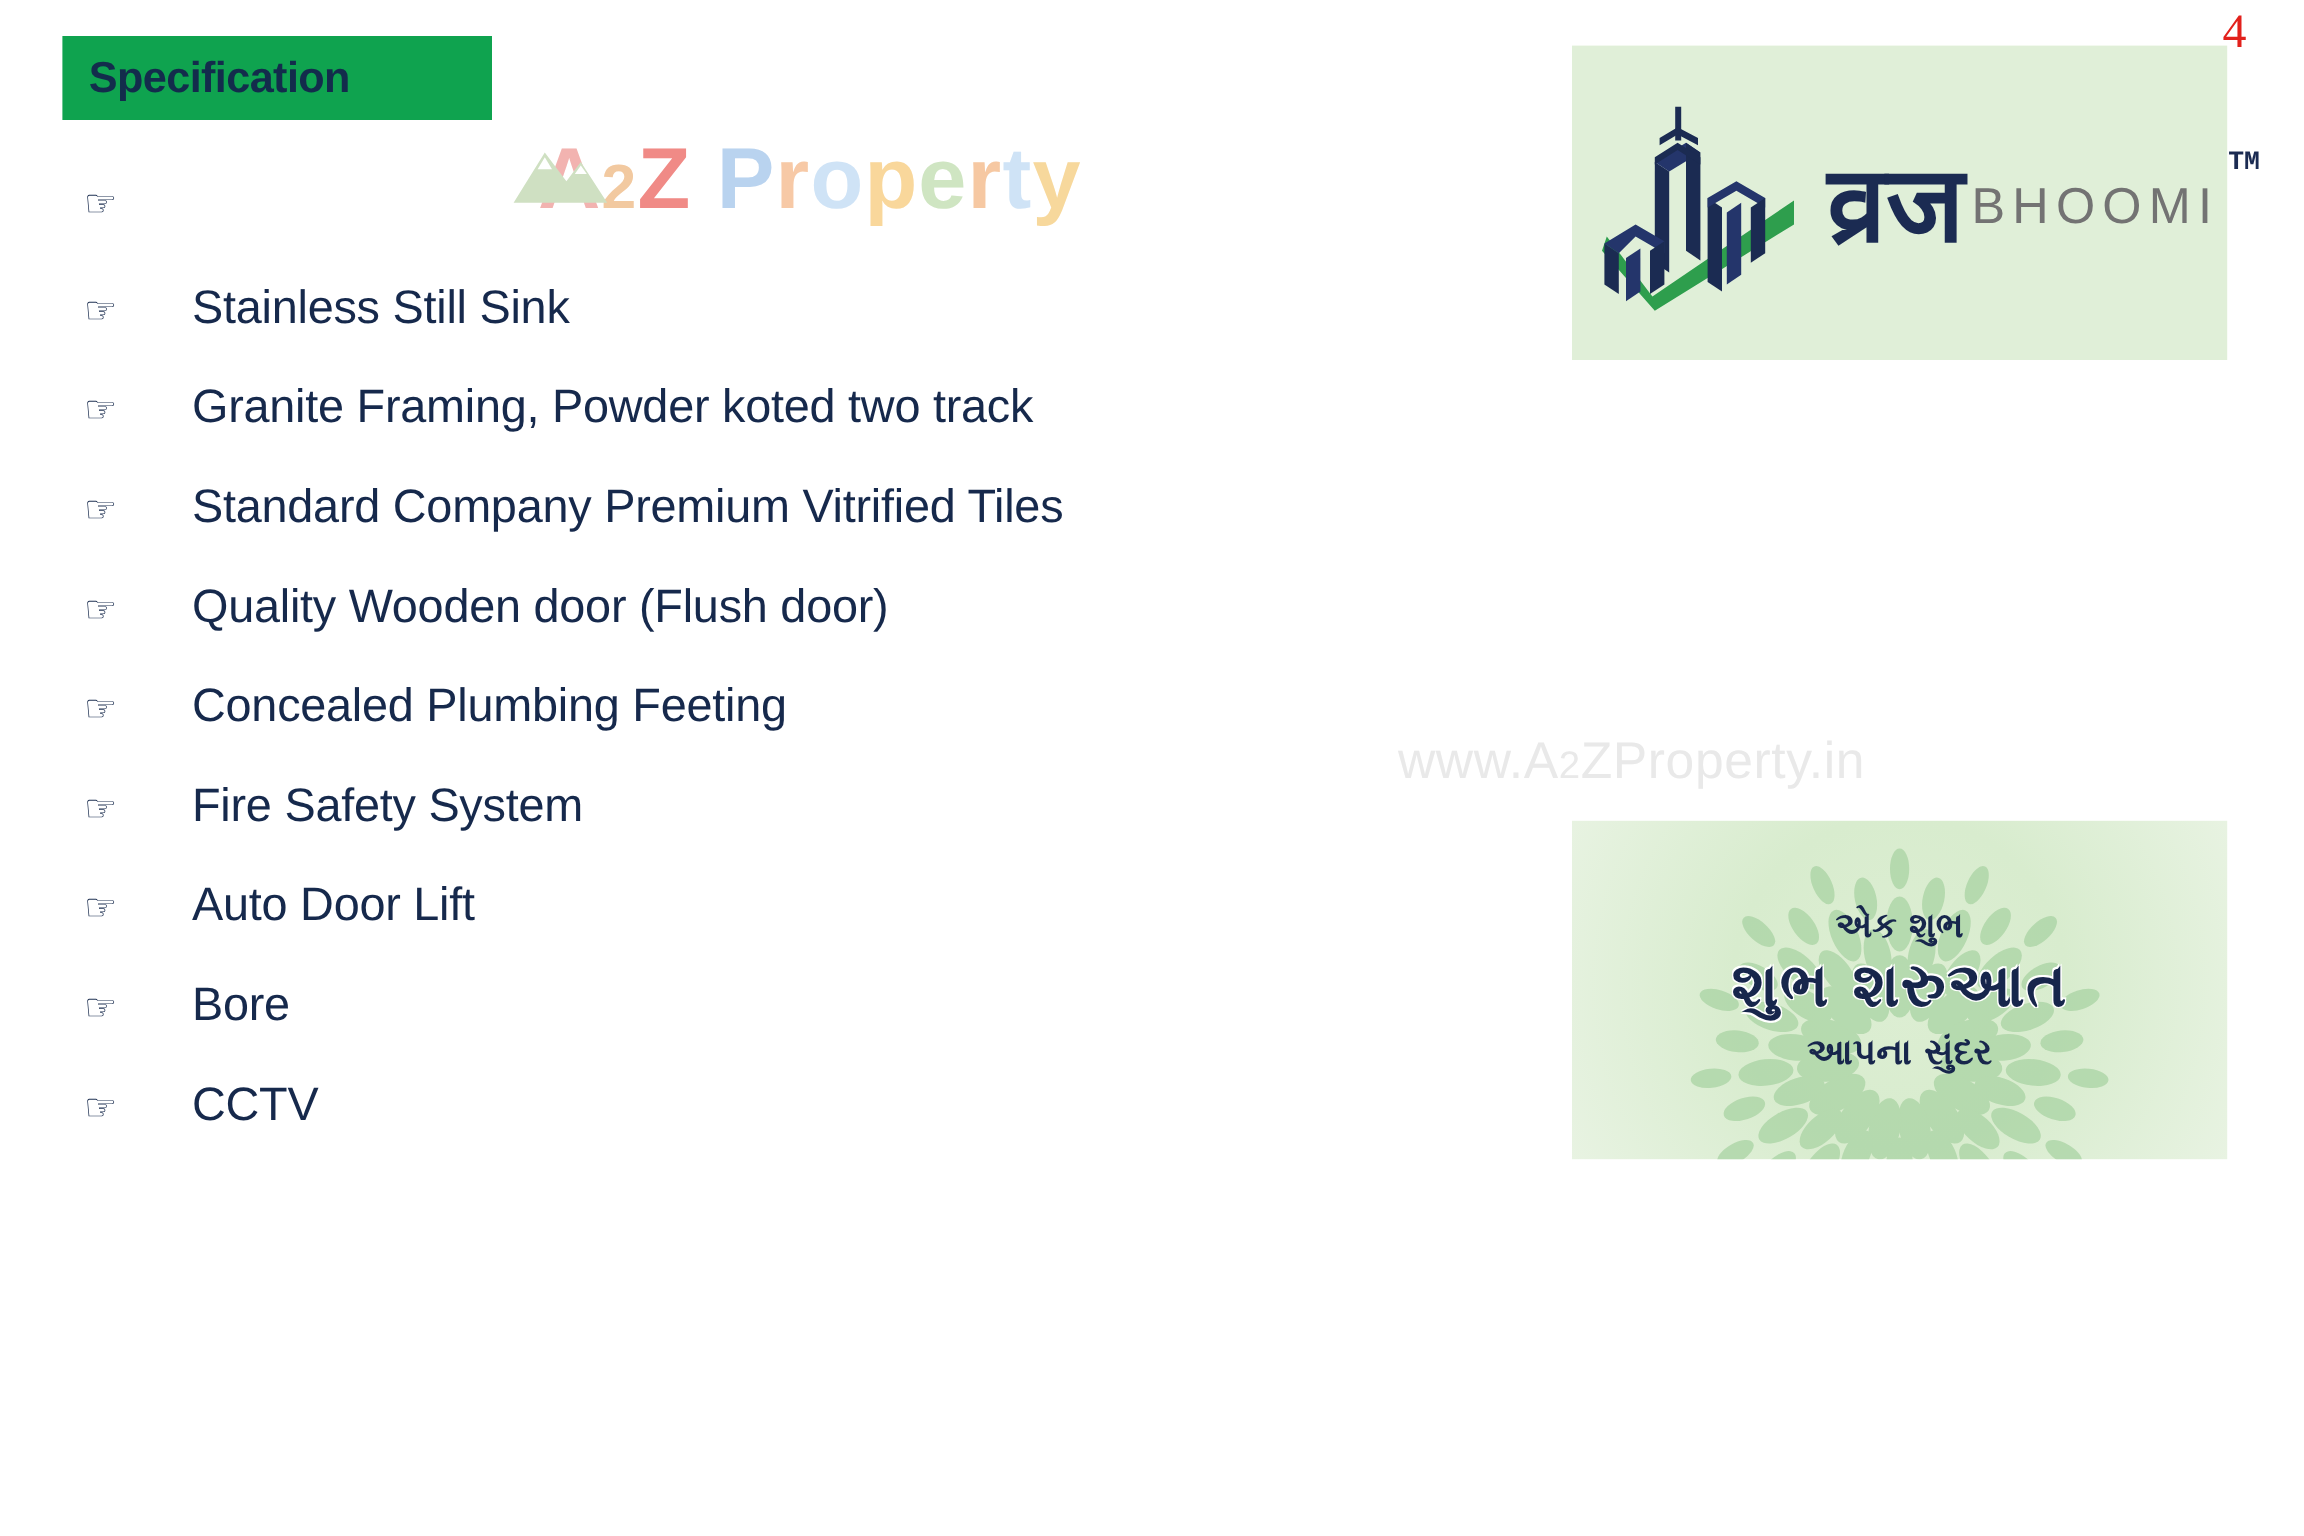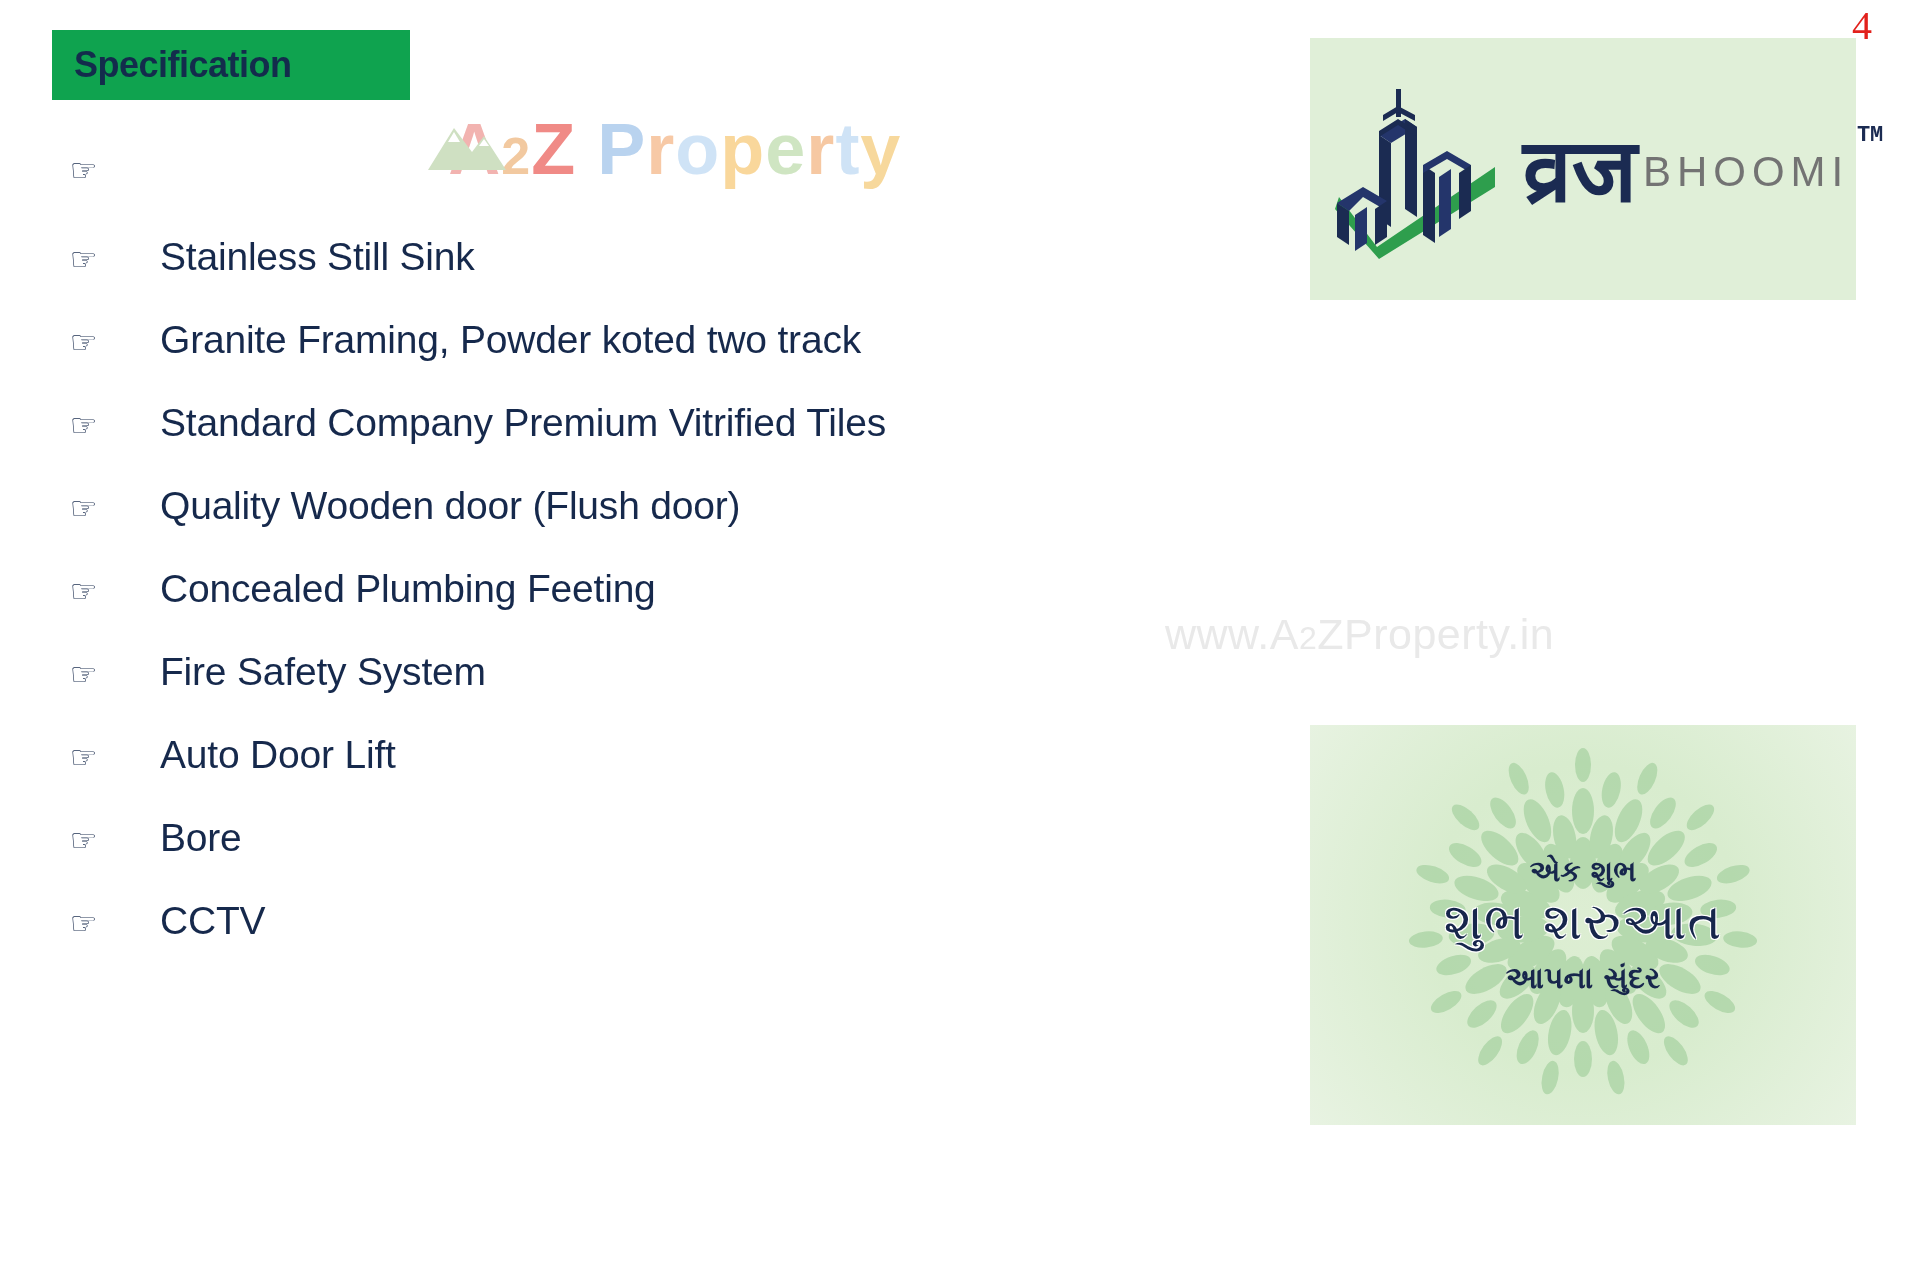--- a/index.html
+++ b/index.html
@@ -169,41 +169,41 @@
     color: #737373;
     font-family: "Liberation Sans", sans-serif;
     margin-top: 2px;
     padding-left: 6px;
   }
 
   
   .gujarati-card {
     position: absolute;
     left: 1310px;
-    top: 725px;
+    top: 684px;
     width: 546px;
-    height: 400px;
+    height: 282px;
     background: radial-gradient(circle at 50% 48%, #ddeed3 0%, #d8ecce 45%, #e8f3e2 100%);
     overflow: hidden;
   }
   .petals { position: absolute; inset: 0; }
   .guj-text {
     position: absolute;
     inset: 0;
     display: flex;
     flex-direction: column;
     align-items: center;
     justify-content: center;
     text-align: center;
     font-family: "DejaVu Sans", sans-serif;
     color: #17264C;
     line-height: 1.22;
   }
   .guj-l1 { font-size: 29px; font-weight: bold; }
-  .guj-l2 { font-size: 51px; font-weight: normal; letter-spacing: 1px; margin-top: 2px;
+  .guj-l2 { font-size: 51px; font-weight: bold; letter-spacing: 1px; margin-top: 2px;
             text-shadow: 1px 1px 0 #fff, -1px -1px 0 #fff, 1px -1px 0 #fff, -1px 1px 0 #fff; }
   .guj-l3 { font-size: 30px; font-weight: bold; margin-top: 6px; }
   .guj-l4 { font-size: 51px; font-weight: bold; letter-spacing: 1px; margin-top: 2px;
             text-shadow: 1px 1px 0 #fff, -1px -1px 0 #fff, 1px -1px 0 #fff, -1px 1px 0 #fff; }
 </style>
 </head>
 <body>
 
 <div id="slide">
 

